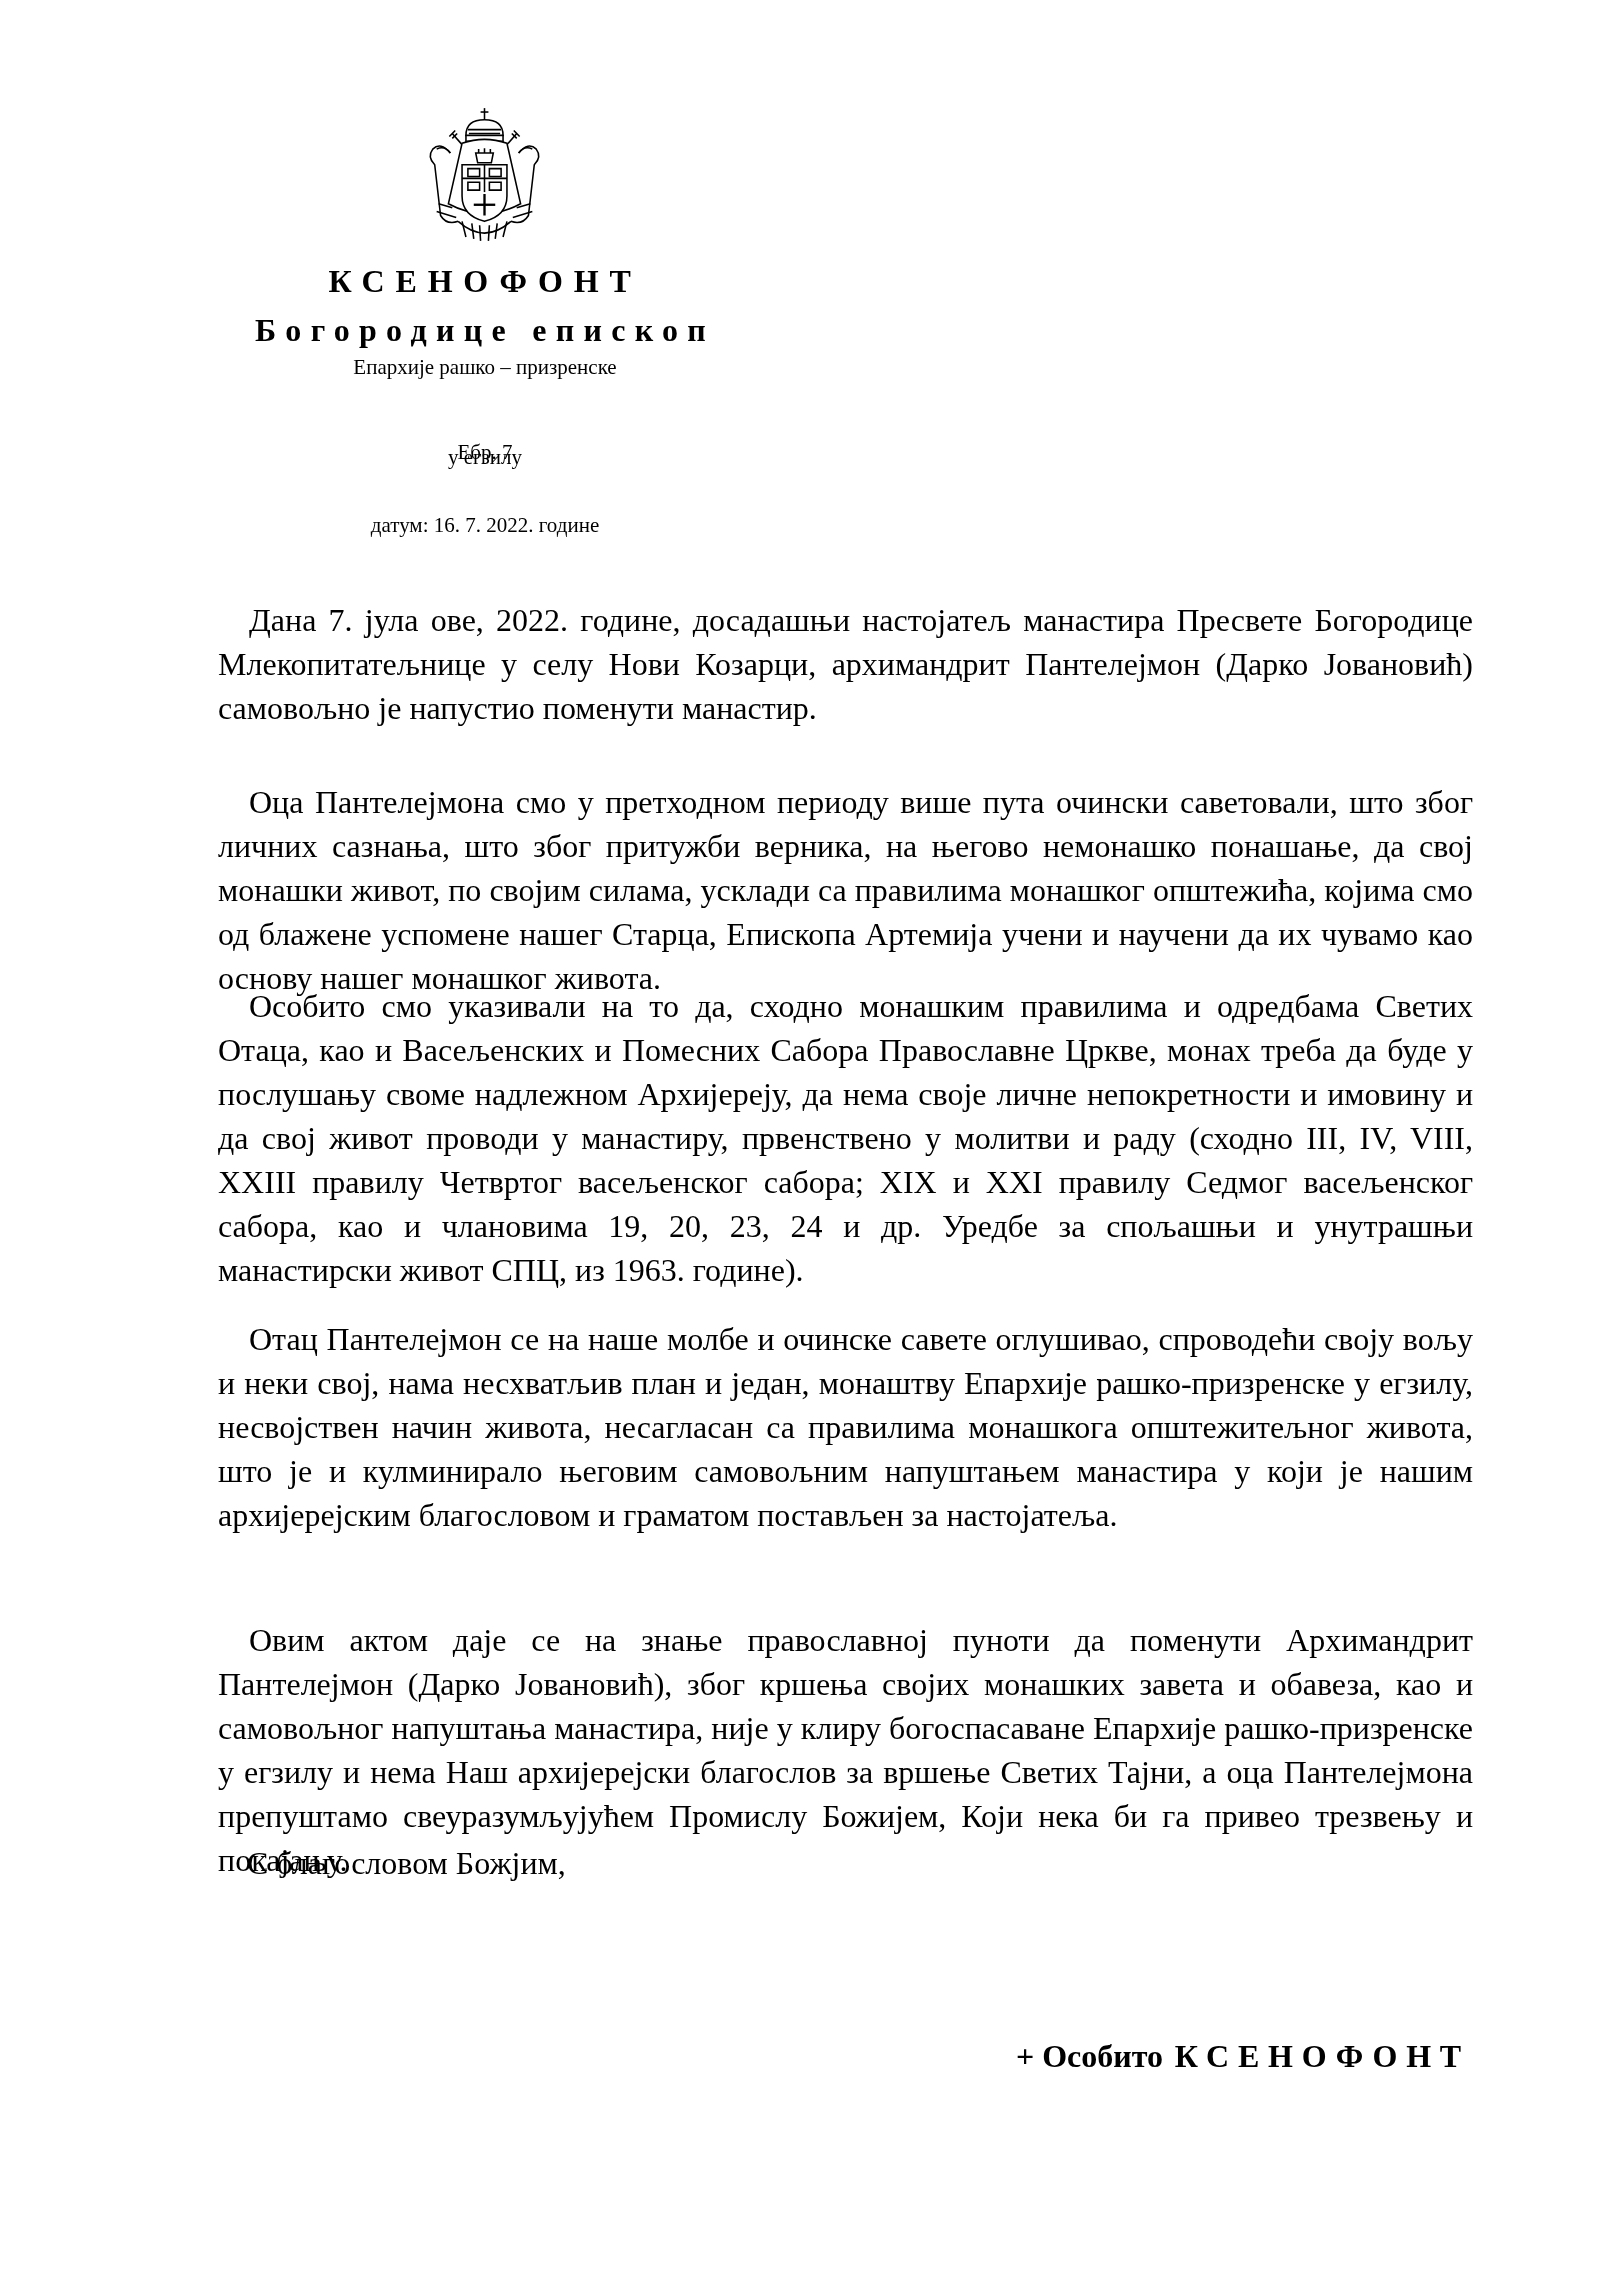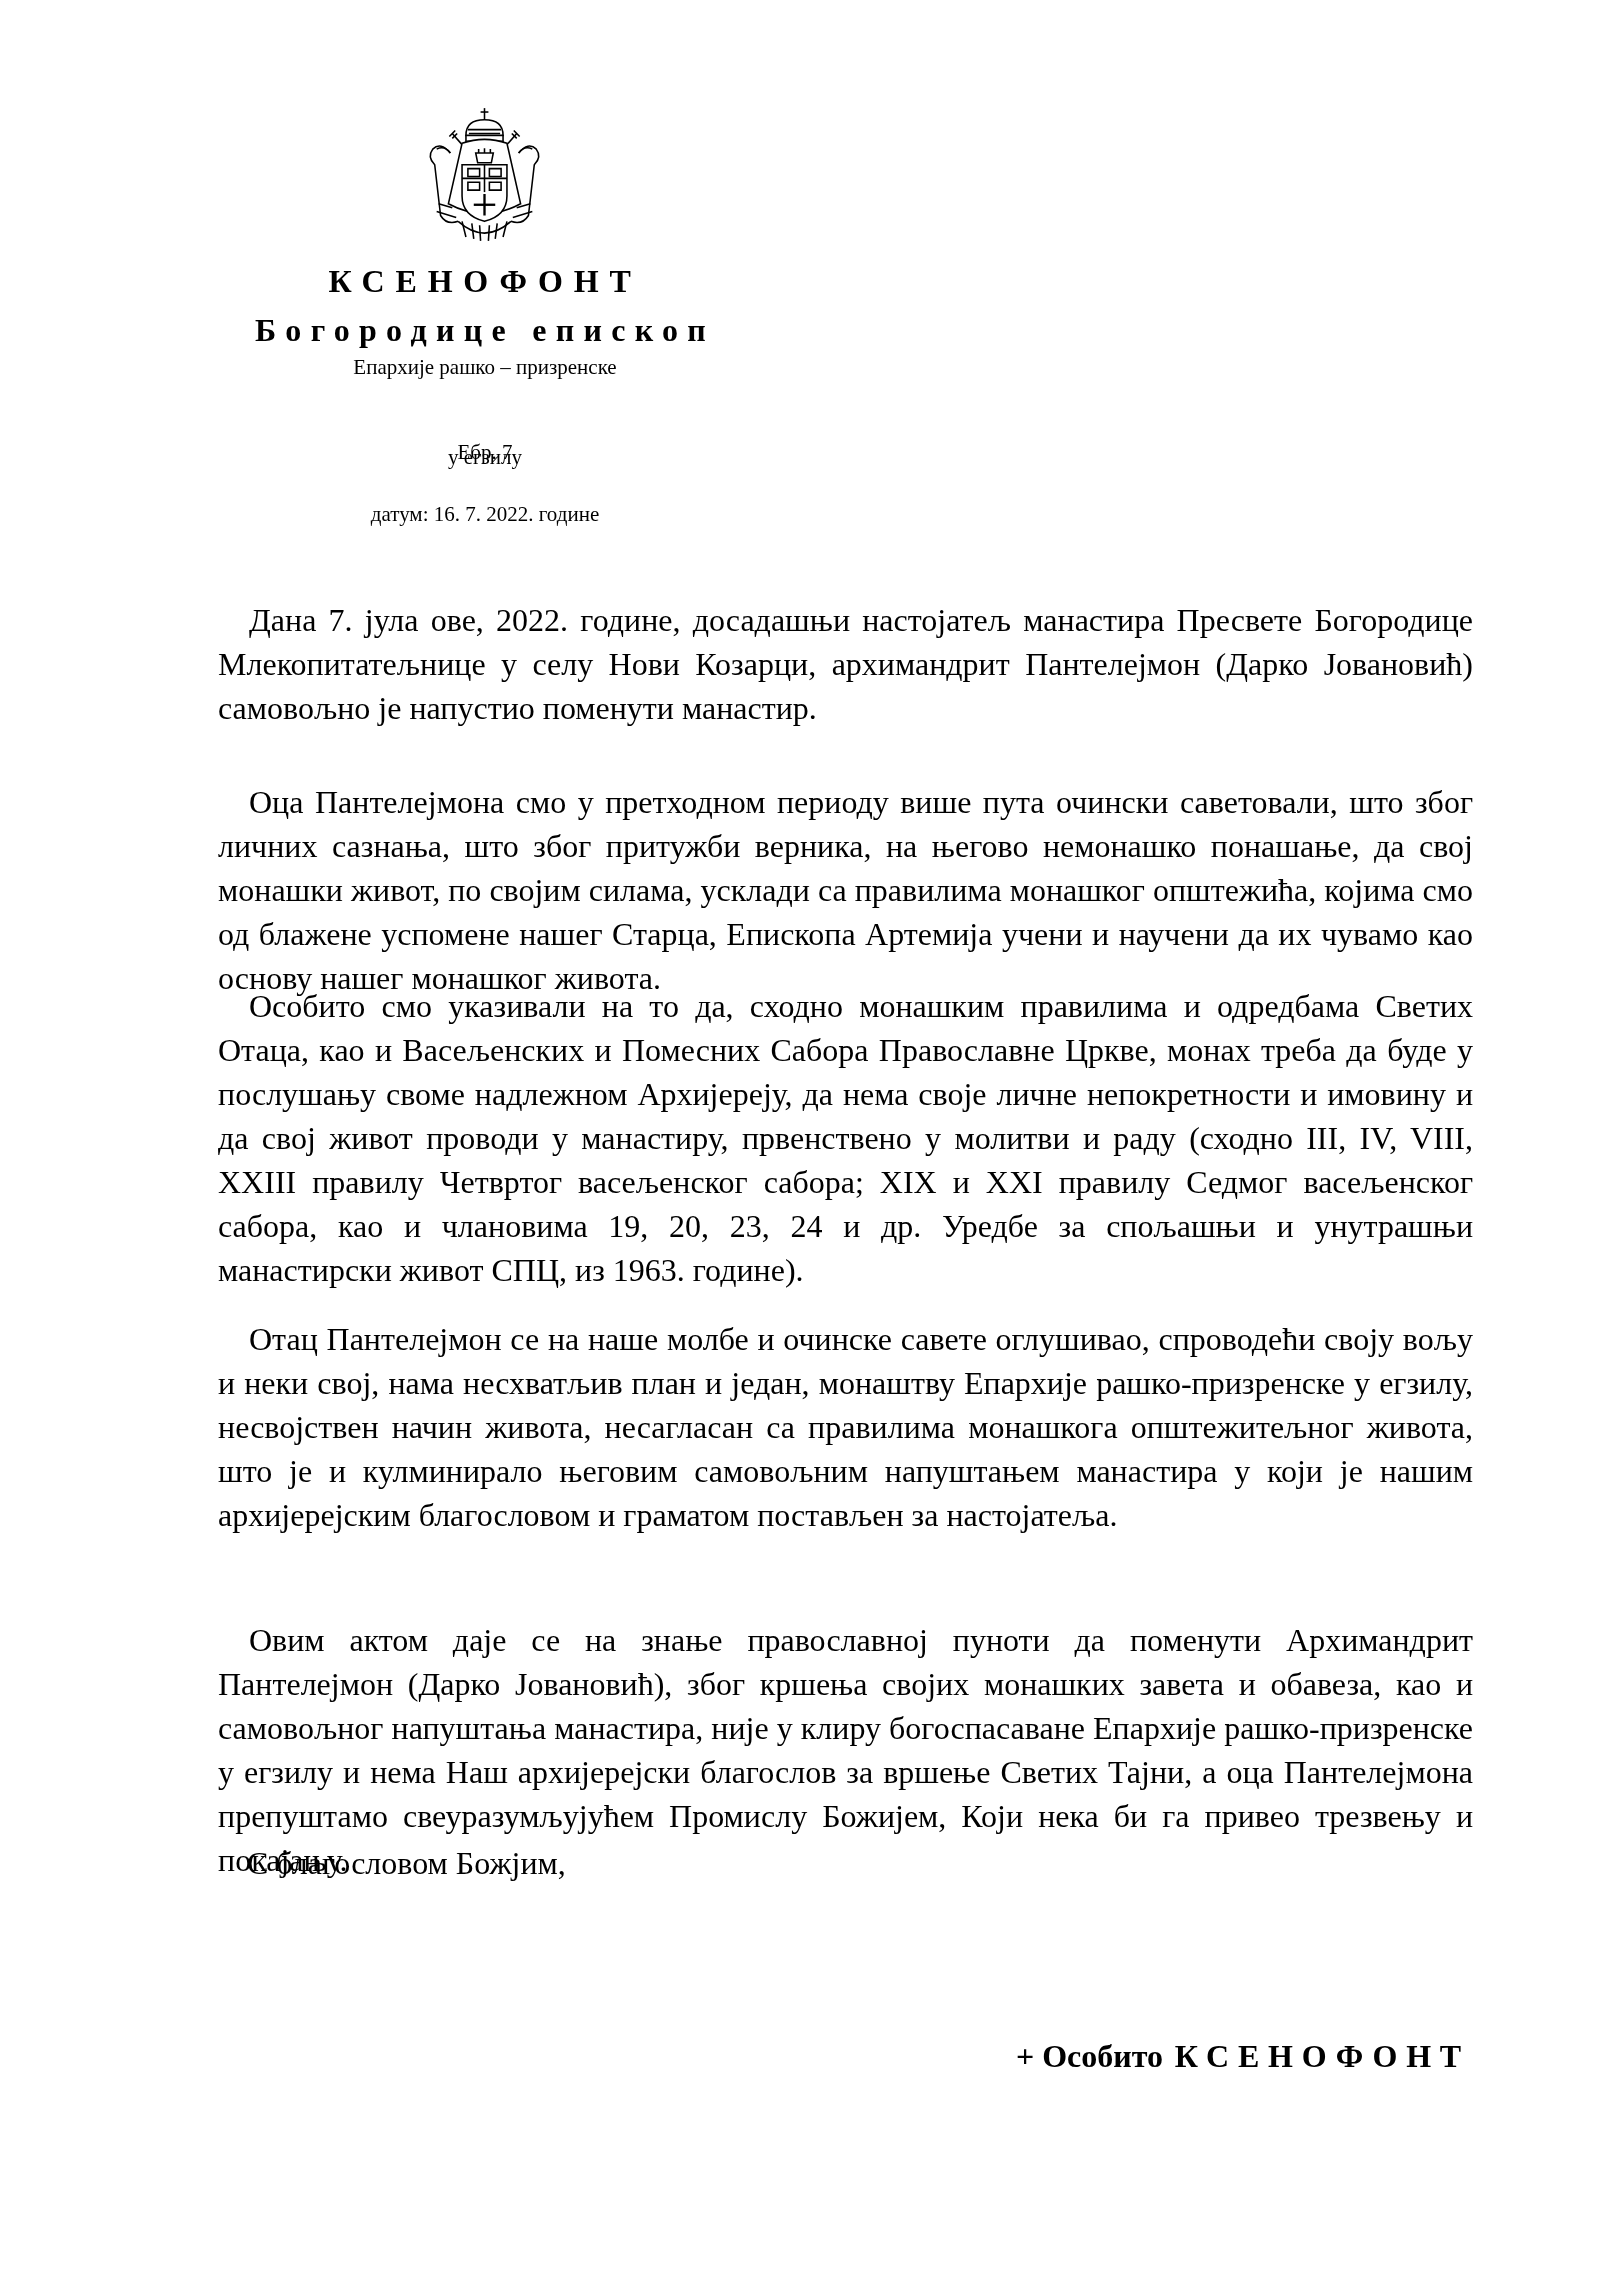--- a/index.html
+++ b/index.html
@@ -12,21 +12,21 @@
   }
   .header {
     position: absolute; left: 191px; width: 588px; text-align: center;
   }
   .h-name { top: 263px; font-weight: bold; font-size: 32px; letter-spacing: 10.8px; }
   .h-title { top: 312px; font-weight: bold; font-size: 32px; letter-spacing: 9.3px; }
   .h-line { font-size: 21px; }
   .h-eparchy { top: 355px; }
   .h-exile { top: 397px; margin-top: 48px; }
   .h-number { top: 440px; }
-  .h-date { top: 502px; }
+  .h-date { top: 513px; }
 
   .body-text {
     position: absolute; left: 218px; width: 1255px;
     font-size: 32px; line-height: 44px; text-align: justify;
   }
   .body-text p { margin: 0; text-indent: 31px; }
   .p1 { top: 598px; }
   .p2 { top: 780px; }
   .p3 { top: 984px; }
   .p4 { top: 1317px; }

